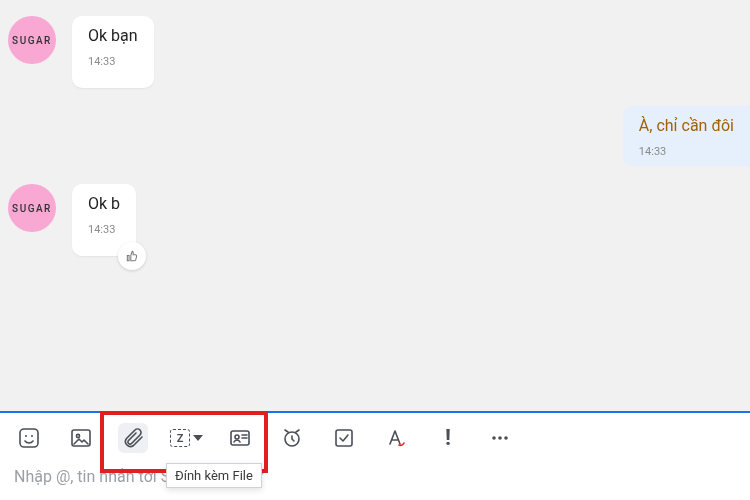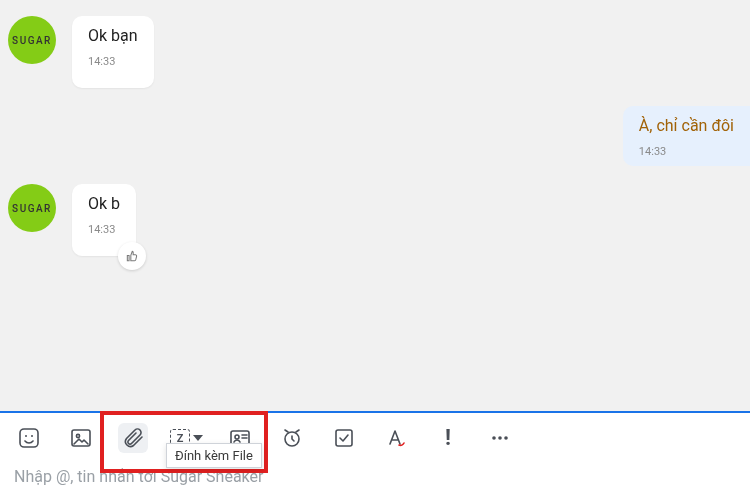--- a/index.html
+++ b/index.html
@@ -3,21 +3,21 @@
 <meta charset="utf-8">
 <style>
   * { box-sizing: border-box; margin: 0; padding: 0; }
   html, body { width: 750px; height: 500px; font-family: -apple-system, "Segoe UI", Roboto, Arial, sans-serif; overflow: hidden; }
   body { background: #f1f1f1; display: flex; flex-direction: column; }
 
   .chat-area { flex: 1; padding: 10px 0 0 0; position: relative; }
 
   .msg-row { display: flex; align-items: flex-start; margin: 6px 0 18px 8px; }
   .avatar {
-    width: 48px; height: 48px; border-radius: 50%; background: #84cc16;
+    width: 48px; height: 48px; border-radius: 50%; background: #f9a8d4;
     display: flex; align-items: center; justify-content: center;
     font-size: 10px; letter-spacing: 1.5px; color: #333; font-weight: 500;
     margin-right: 16px; flex-shrink: 0;
   }
   .bubble {
     background: #fff; border-radius: 10px; padding: 10px 16px 20px 16px;
     box-shadow: 0 1px 2px rgba(0,0,0,0.06); position: relative;
   }
   .bubble .text { font-size: 16px; color: #222; margin-bottom: 10px; }
   .bubble .time { font-size: 11px; color: #8a8a8a; }
@@ -51,21 +51,21 @@
   .tbtn.hover { background: #eef0f3; }
   .tbtn svg { width: 24px; height: 24px; stroke: #4a4f57; fill: none; stroke-width: 1.6; stroke-linecap: round; stroke-linejoin: round; }
   .tbtn .solid { fill: #4a4f57; stroke: none; }
 
   .highlight-box {
     position: absolute; border: 4px solid #e02020;
     left: 100px; top: -2px; width: 168px; height: 62px; pointer-events: none;
   }
 
   .tooltip {
-    position: absolute; left: 166px; top: 30px;
+    position: absolute; left: 166px; top: 50px;
     background: #fff; border: 1px solid #cfd3d9; padding: 4px 8px;
     font-size: 13px; color: #3a3a3a; box-shadow: 0 2px 6px rgba(0,0,0,0.12);
     white-space: nowrap;
   }
 
   .caret-down {
     width:0;height:0;border-left:5px solid transparent;border-right:5px solid transparent;
     border-top:6px solid #4a4f57; margin-left:3px;
   }
   .z-screenshot { display:flex; align-items:center; }

